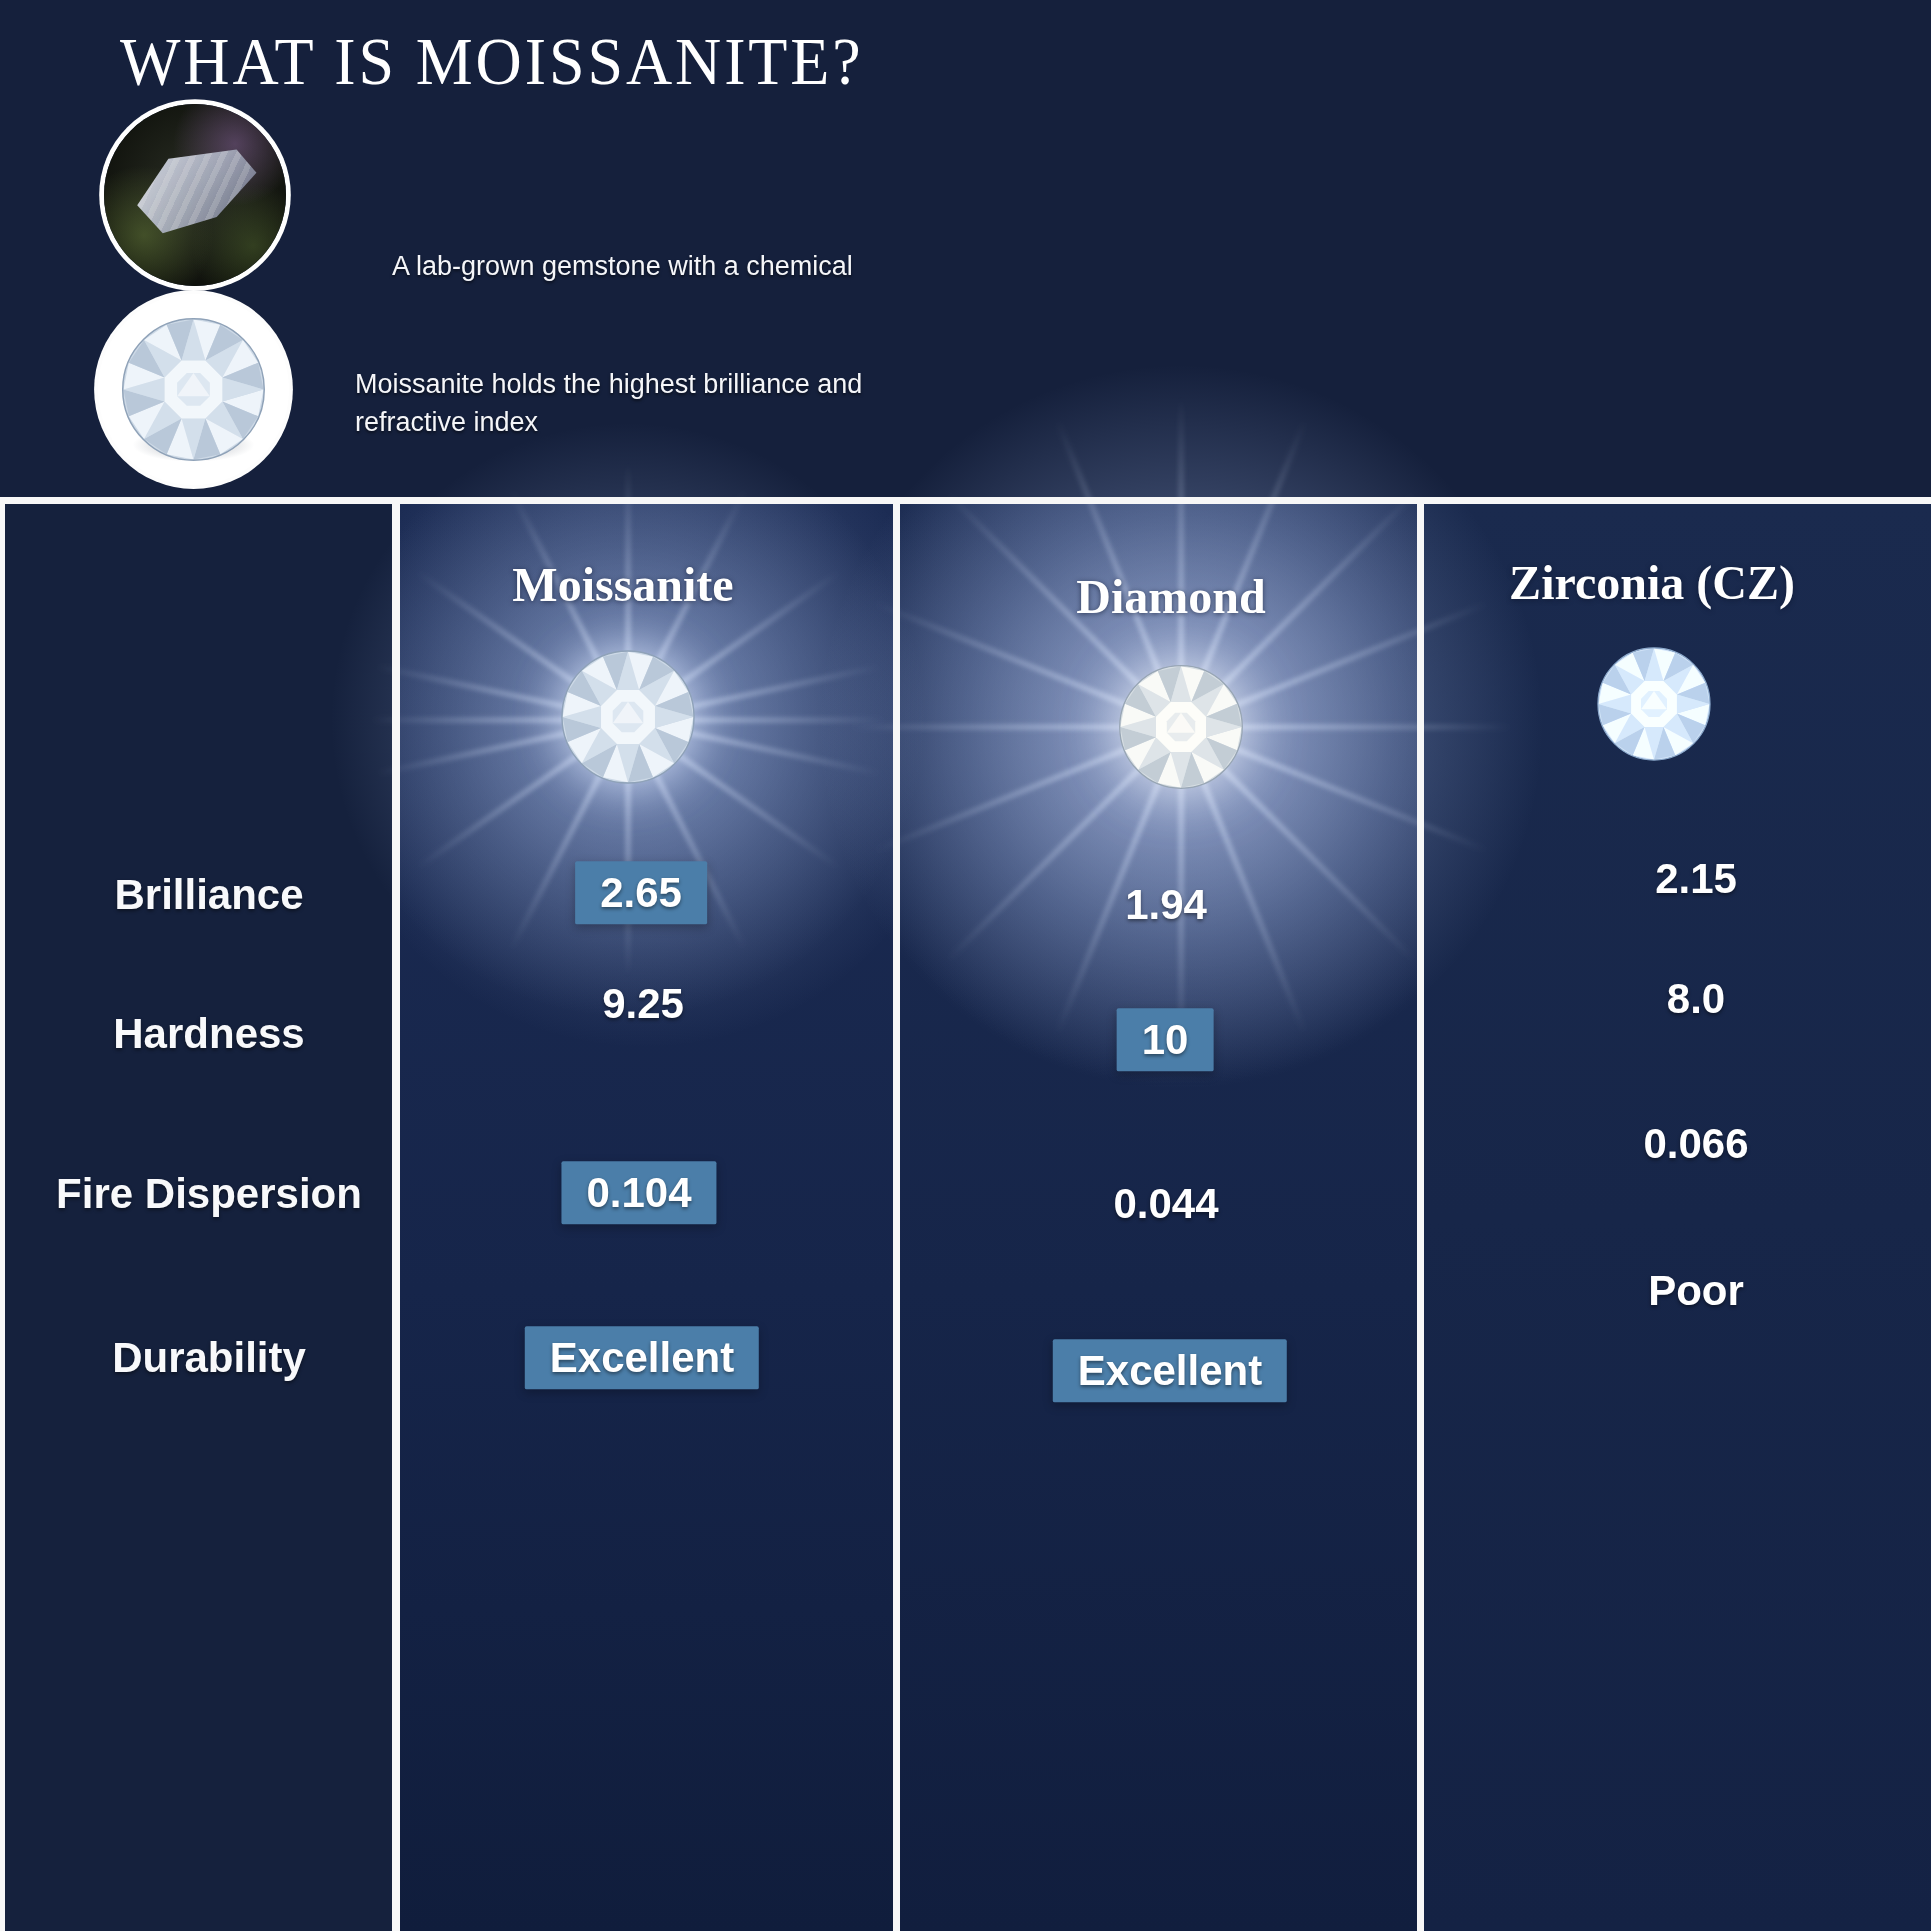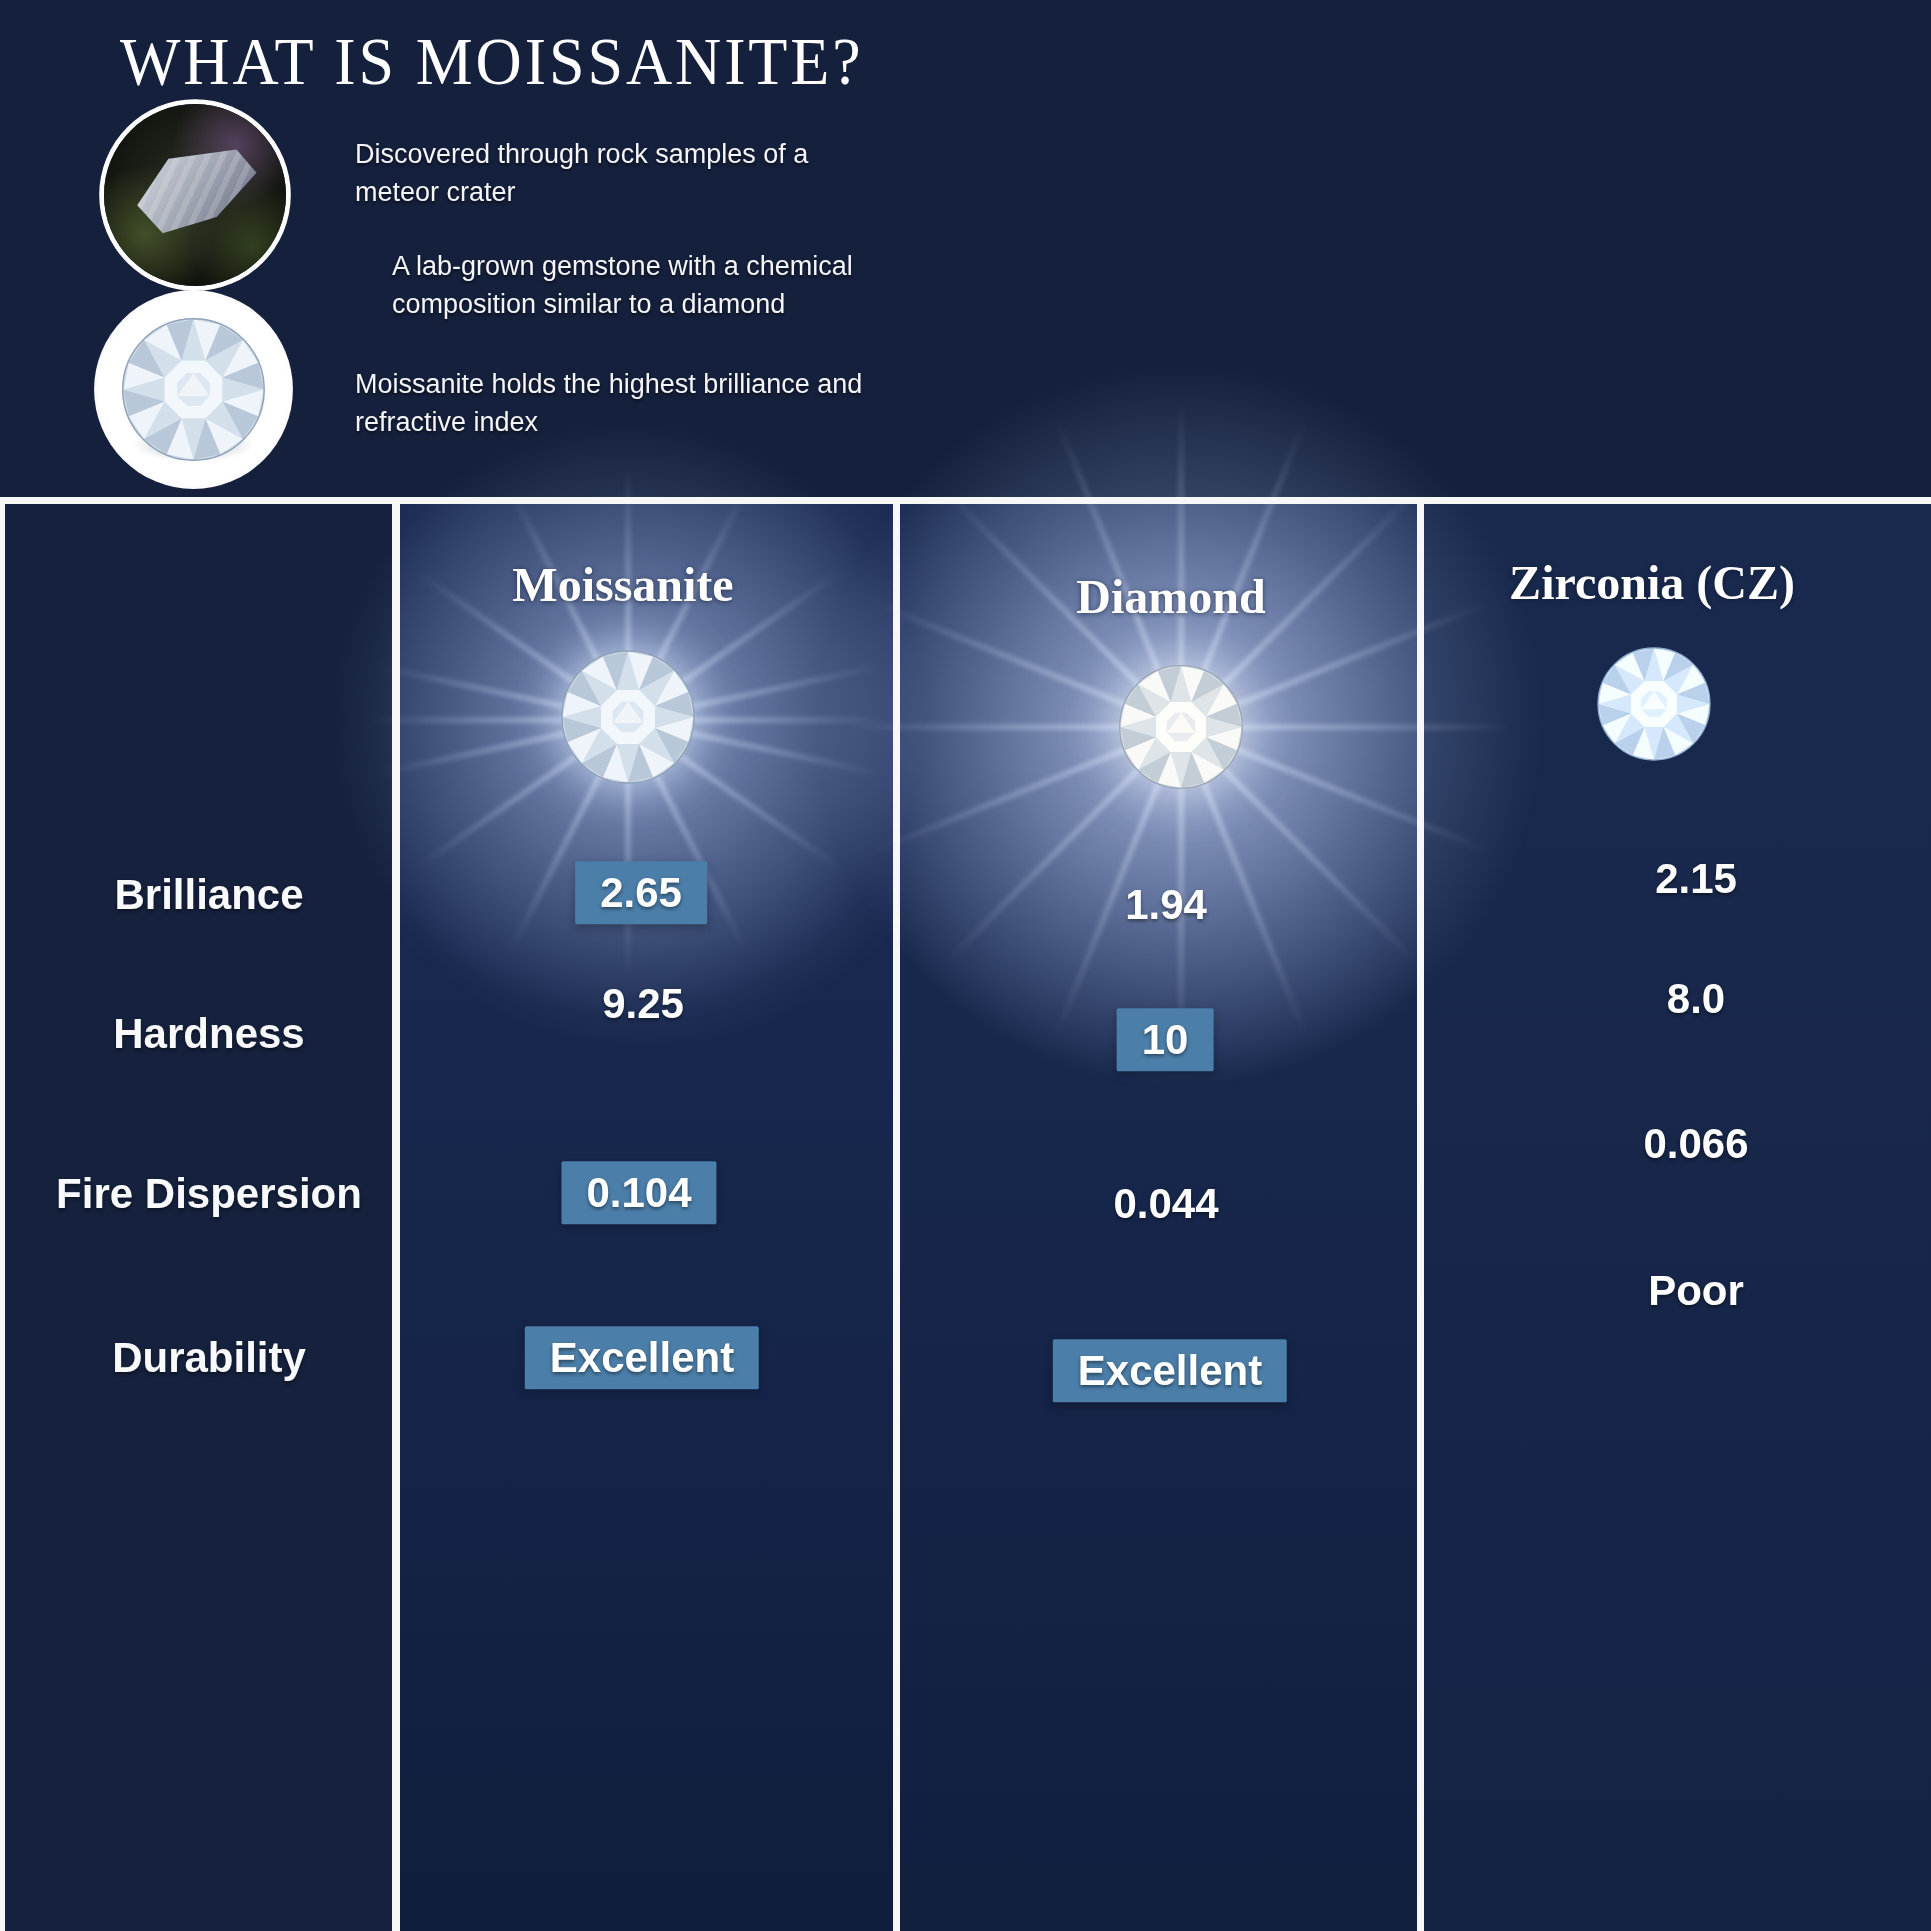--- a/index.html
+++ b/index.html
@@ -133,27 +133,22 @@
     <div class="circ circ1">
       <div class="crystal"></div>
     </div>
     <div class="circ circ2">
       <div class="shadow"></div>
       <svg viewBox="0 0 100 100">
           <use href="#gemshape"></use>
         </svg>
     </div>
 
-    <div class="bullet b0">
-      <div>Discovered through rock samples of a</div>
-      <div>meteor crater</div>
-    </div>
     <div class="bullet b1">
       <div>A lab-grown gemstone with a chemical</div>
-      <div>composition similar to a diamond</div>
     </div>
     <div class="bullet b2">
       <div>Moissanite holds the highest brilliance and</div>
       <div>refractive index</div>
     </div>
   </div>
 
   <div class="col col-labels"></div>
   <div class="col col-m"></div>
   <div class="col col-d"></div>

